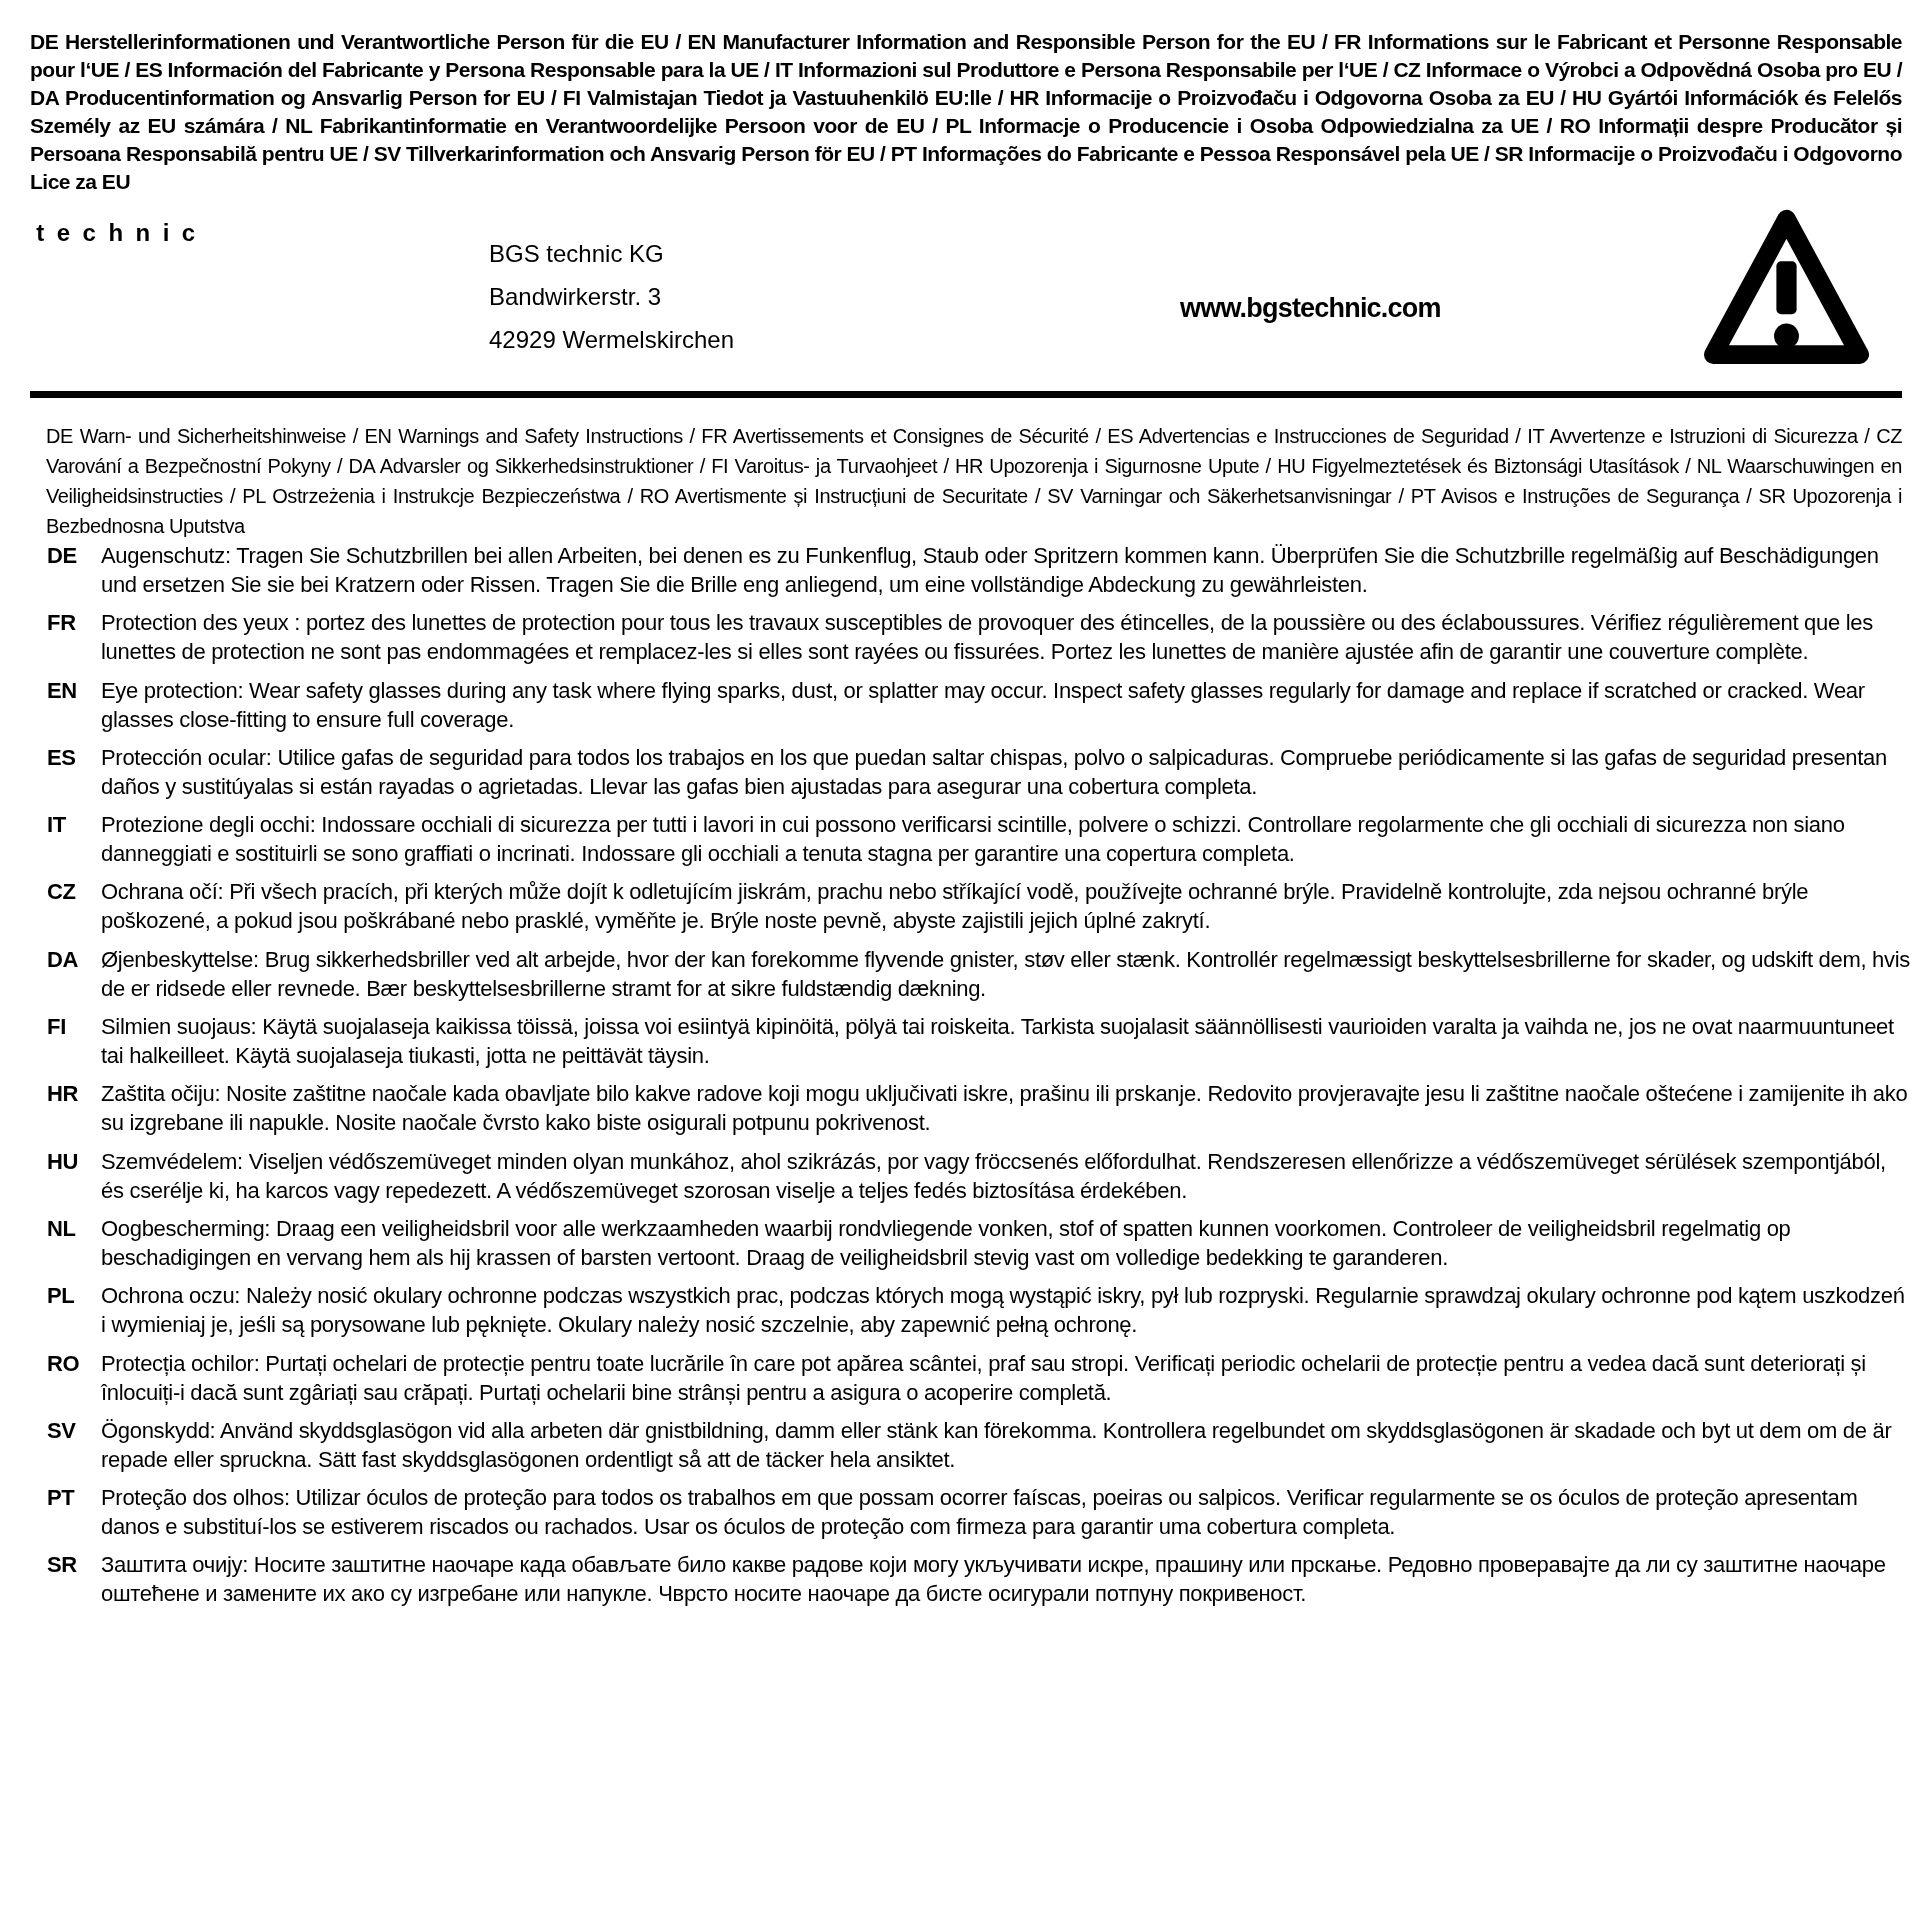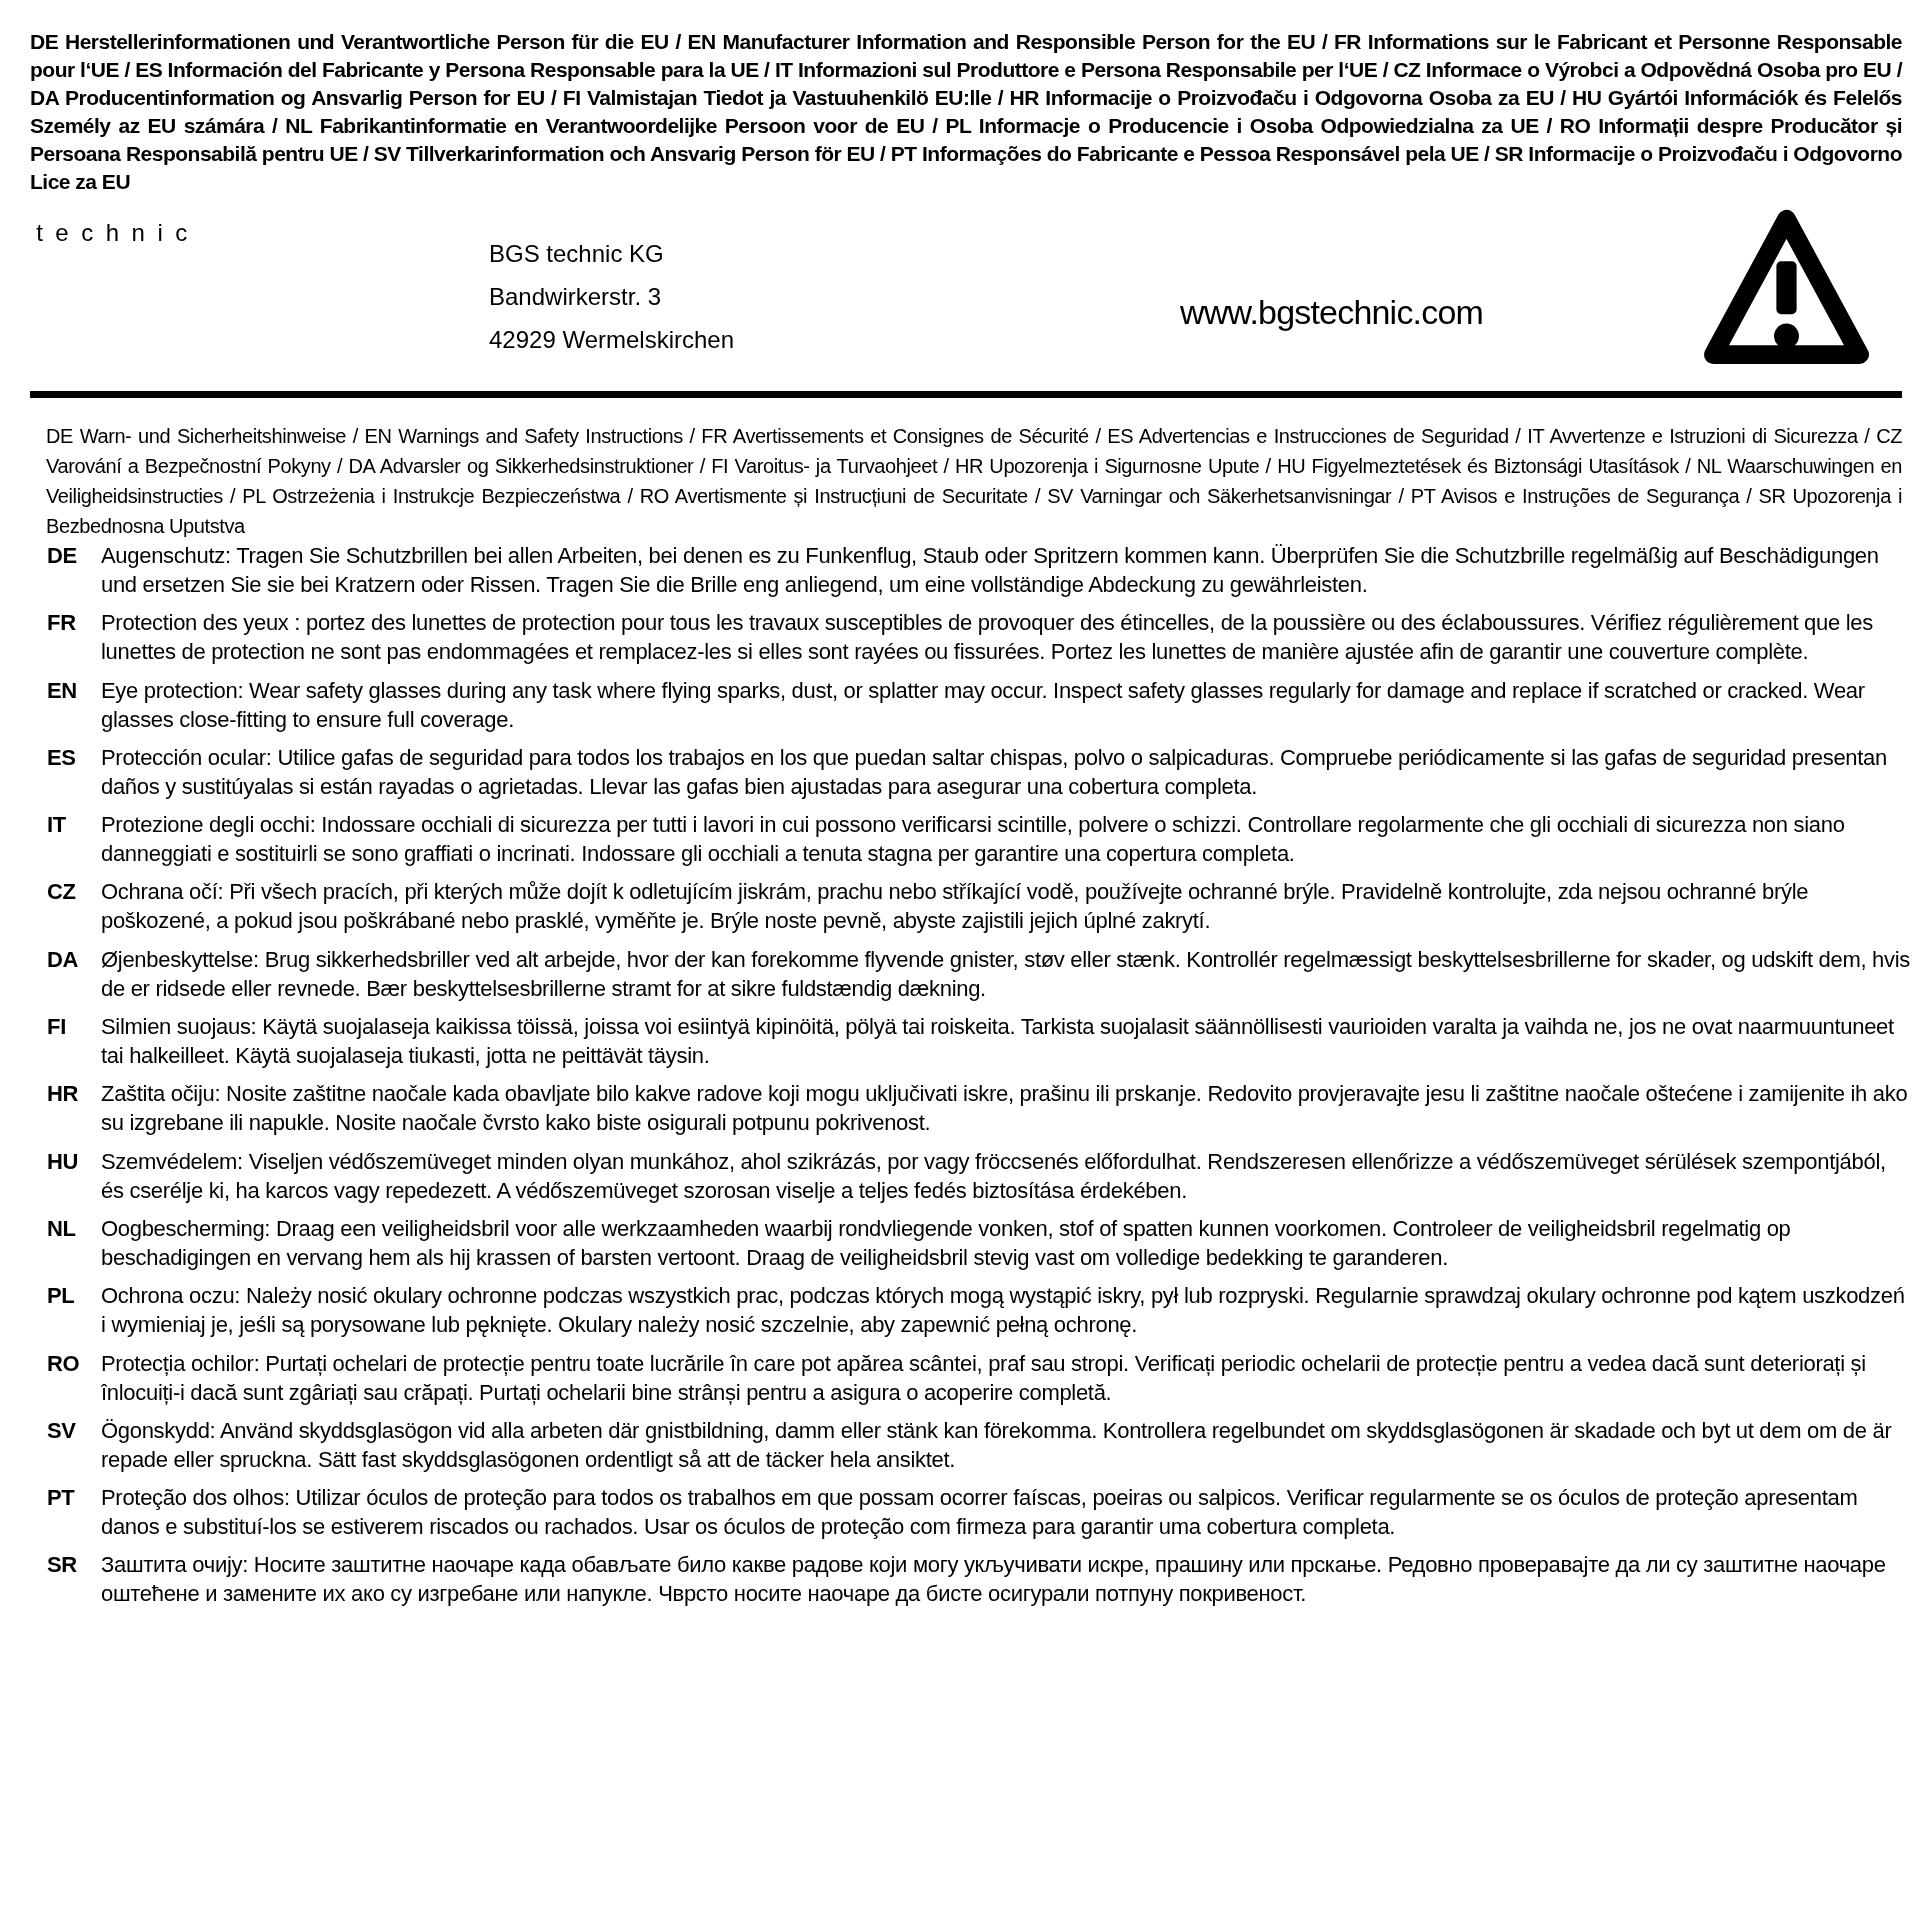--- a/index.html
+++ b/index.html
@@ -22,31 +22,31 @@
   
   .company-row { position: relative; height: 167px; margin: 18.7px 28px 0 30px; }
 
   .logo { position: absolute; left: 0; top: 3.1px; width: 233px; }
   .logo-bgs {
     font-size: 115px; font-weight: 900; font-style: italic;
     letter-spacing: -7.8px; line-height: 0.88; white-space: nowrap;
   }
   .logo-reg { font-size: 33px; font-weight: 400; font-style: normal; vertical-align: 72px; letter-spacing: 0; margin-left: 7.8px; }
   .logo-technic {
-    font-size: 24px; font-weight: 400; letter-spacing: 12.5px;
+    font-size: 24px; font-weight: 700; letter-spacing: 12.5px;
     margin-top: 1.6px; padding-left: 6.2px; white-space: nowrap;
   }
 
   .addr, .contact { position: absolute; top: 17px; font-size: 24px; line-height: 43px; margin-left: 48px; }
   .addr { left: 411px; }
   .contact { left: 790px; }
 
   .website {
     position: absolute; left: 1150px; top: 78px;
-    font-size: 34px; font-weight: 400; letter-spacing: -0.8px;
+    font-size: 27px; font-weight: 700; letter-spacing: -0.8px;
   }
 
   .triangle-wrap { position: absolute; right: 33px; top: -9.3px; width: 165px; height: 167px; }
 
   .divider { margin: 9.3px 28px 0 30px; border: none; border-top: 7px solid #000; }
 
   
   .w-header {
     margin: 23px 28px 0 46px;
     font-size: 20px; line-height: 30px; font-weight: 400;

